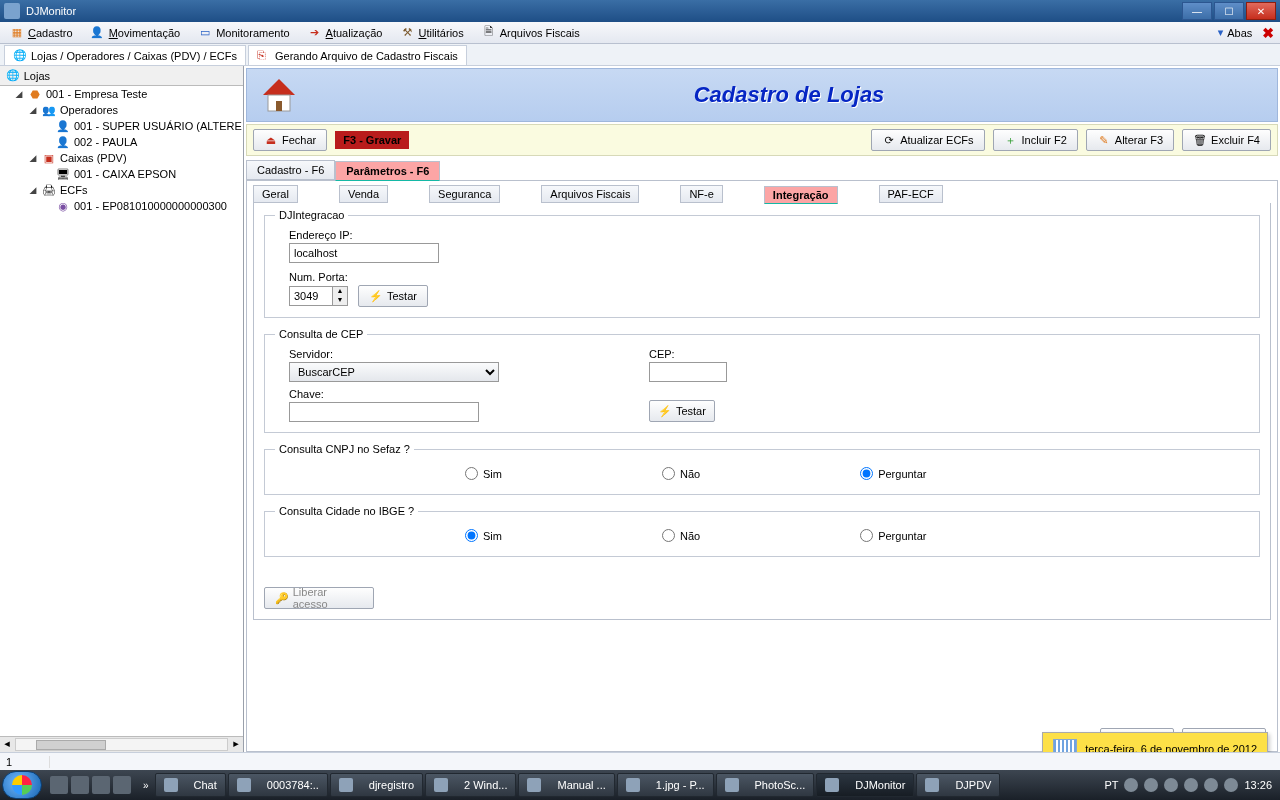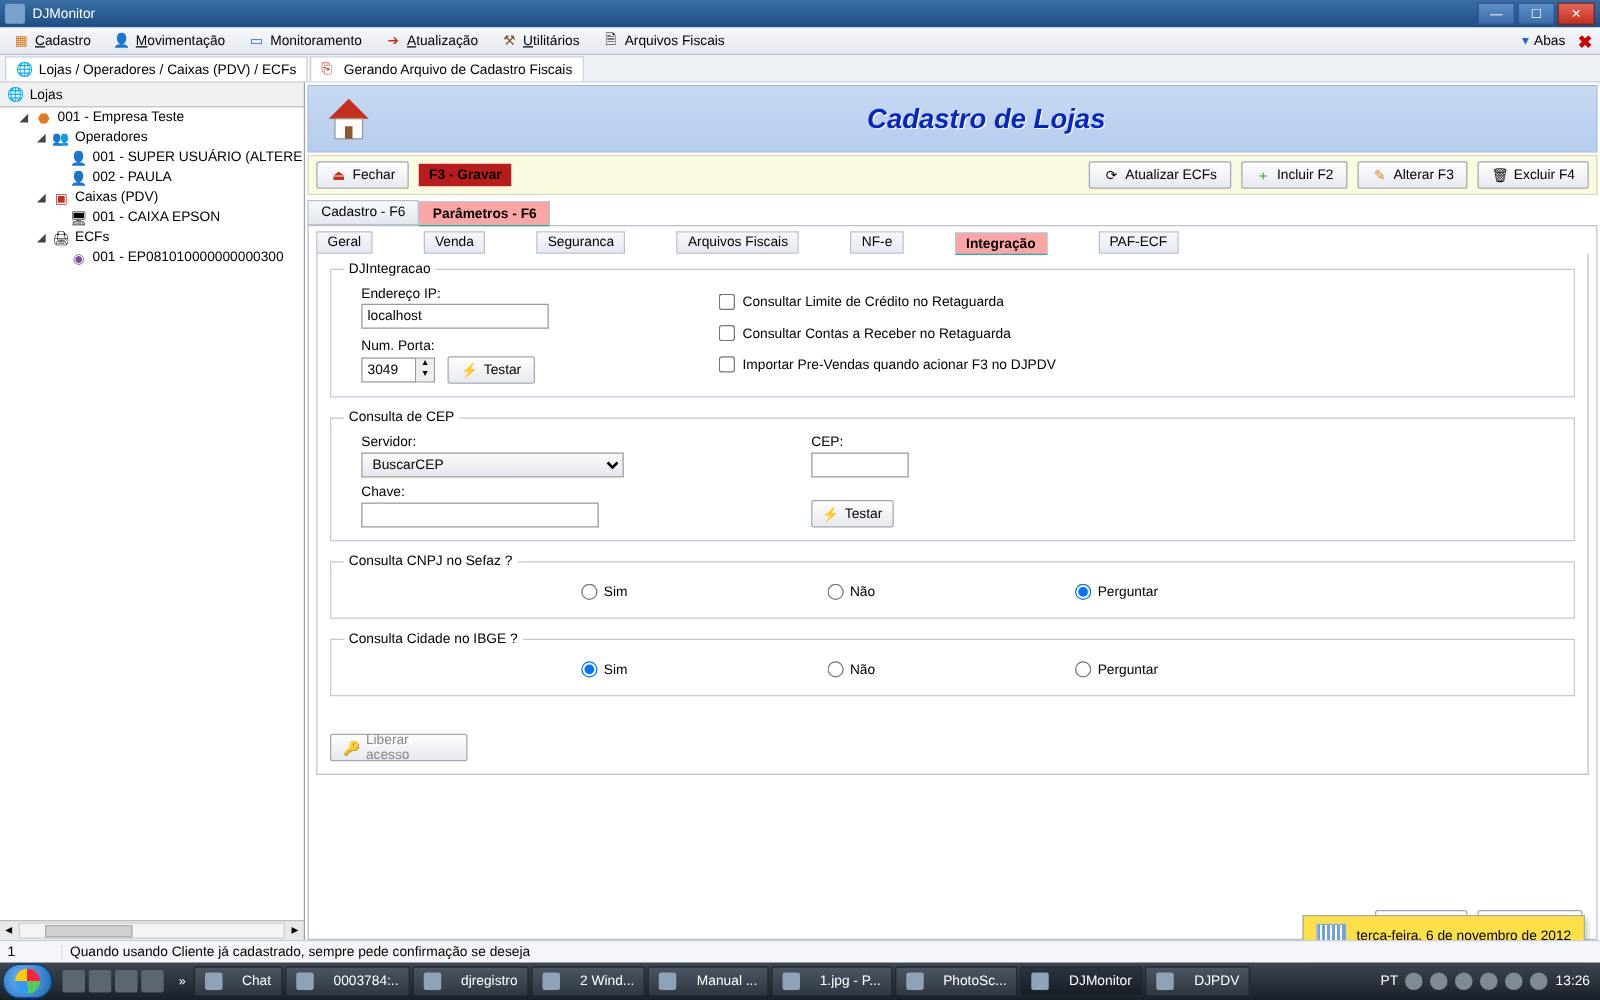--- a/index.html
+++ b/index.html
@@ -304,34 +304,20 @@
                           <span>▼</span>
                         </div>
                     </div>
                     <div class="btn">
                         <span class="bi ic-orange">⚡</span>
                         <span>Testar</span>
                       </div>
                   </div>
                 </div>
               </div>
-              <div class="col">
-                <div class="chk">
-                    <input type="checkbox" style="">
-                    <span>Consultar Limite de Crédito no Retaguarda</span>
-                  </div>
-                <div class="chk">
-                    <input type="checkbox" style="">
-                    <span>Consultar Contas a Receber no Retaguarda</span>
-                  </div>
-                <div class="chk">
-                    <input type="checkbox" style="">
-                    <span>Importar Pre-Vendas quando acionar F3 no DJPDV</span>
-                  </div>
-              </div>
             </div>
           </fieldset>
 
           <fieldset>
             <legend>Consulta de CEP</legend>
             <div class="row">
               <div class="col" style="width:330px;margin-left:14px;">
                 <label>Servidor:</label>
                 <select style="width:210px;background:linear-gradient(#fafbfc,#e4e7ec);"><option>BuscarCEP</option></select>
                 <div style="height:6px"></div>
@@ -410,21 +396,20 @@
     </div>
 </div>
 
 <div class="cal-tip">
   <div class="cal-ic"></div>
   <span>terça-feira, 6 de novembro de 2012</span>
 </div>
 
 <div class="statusbar">
   <div class="cell1">1</div>
-  <div style="padding-left:6px;">Quando usando Cliente já cadastrado, sempre  pede confirmação se deseja</div>
 </div>
 
 <div class="taskbar">
   <div class="start">
       <div class="orb"></div>
     </div>
   <div class="qlaunch">
     <div class="qi"></div>
     <div class="qi"></div>
     <div class="qi"></div>

